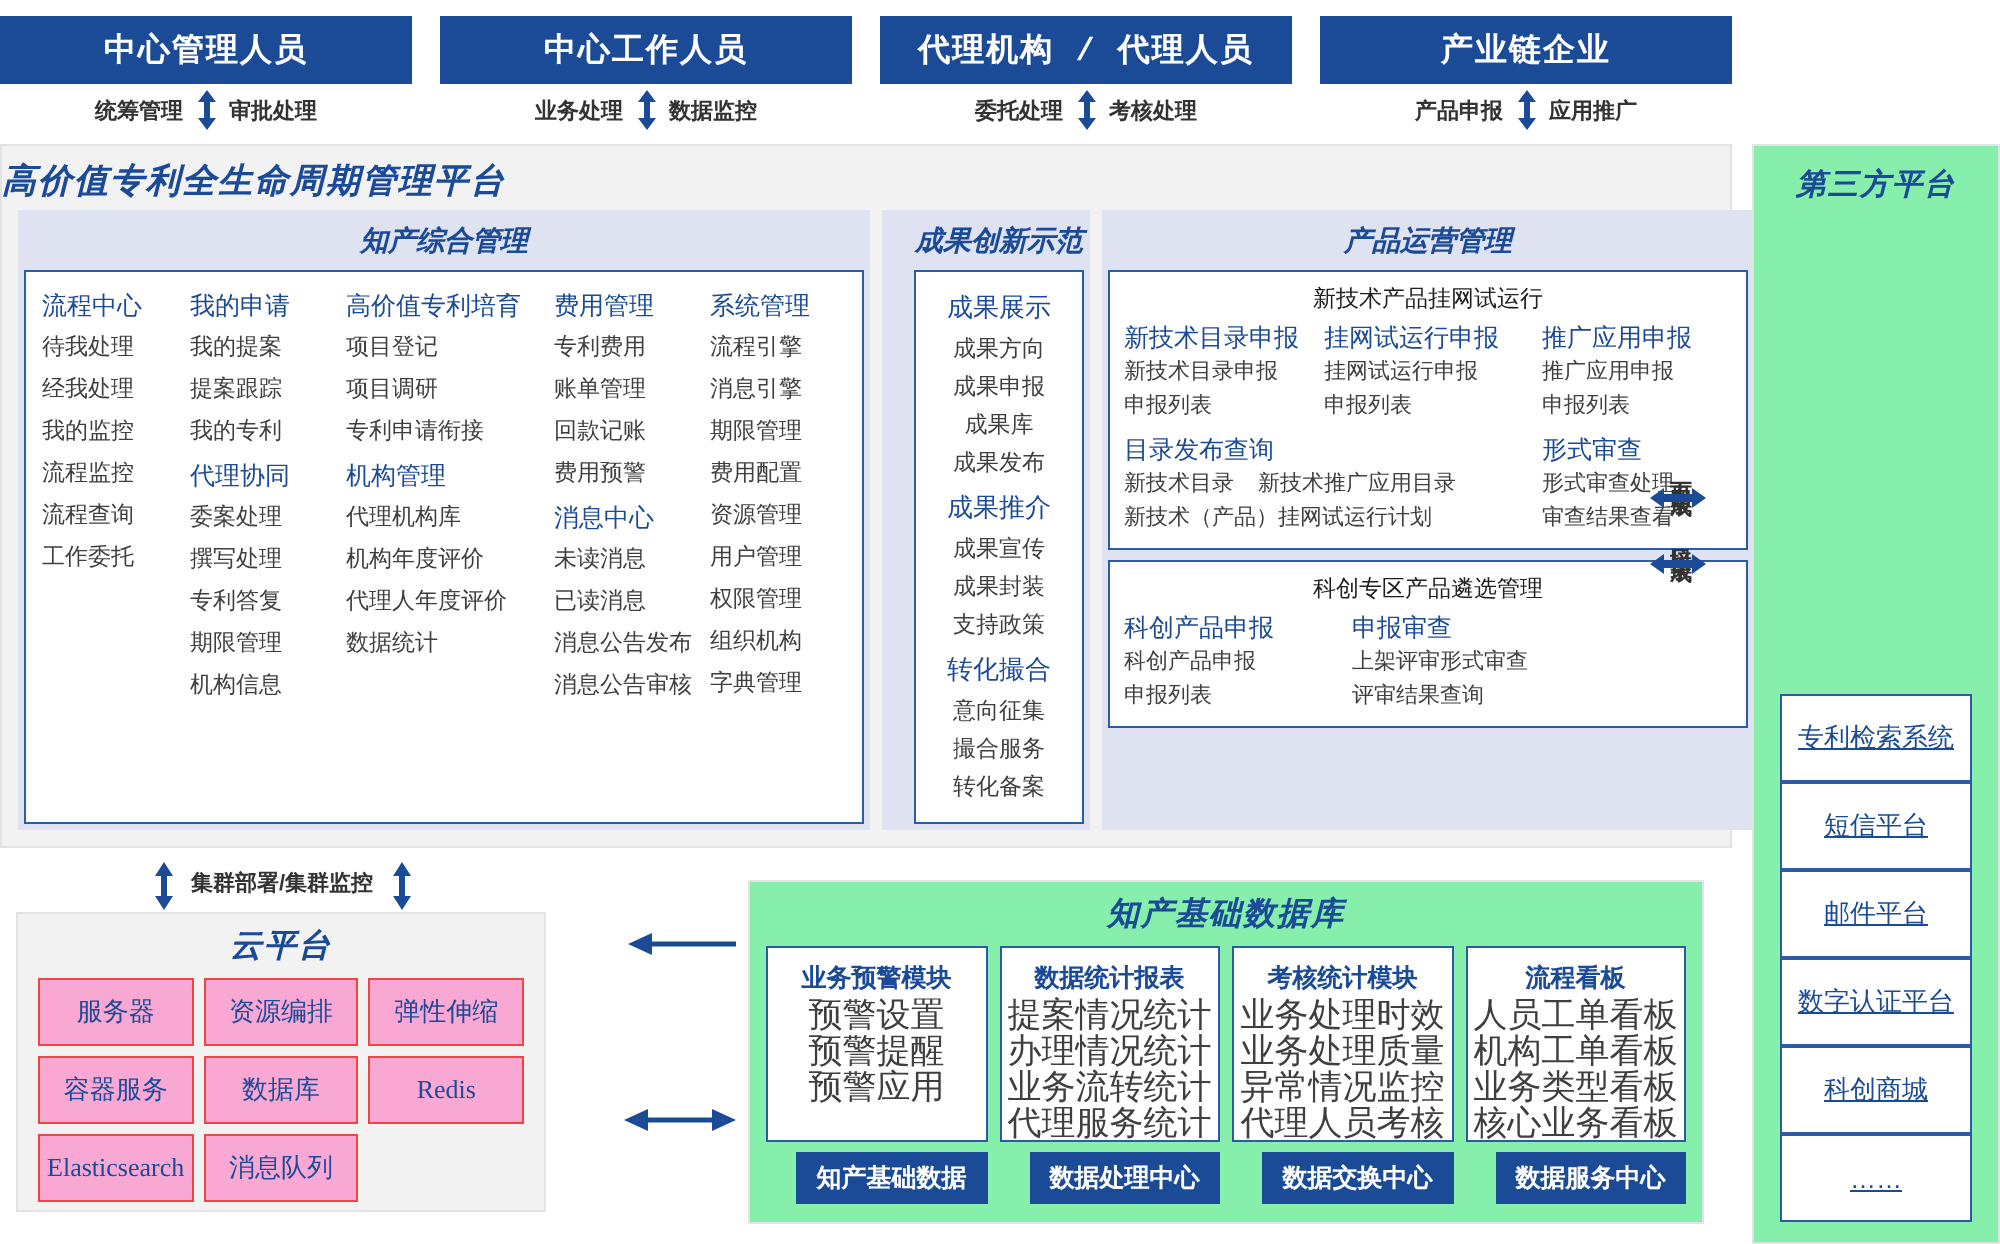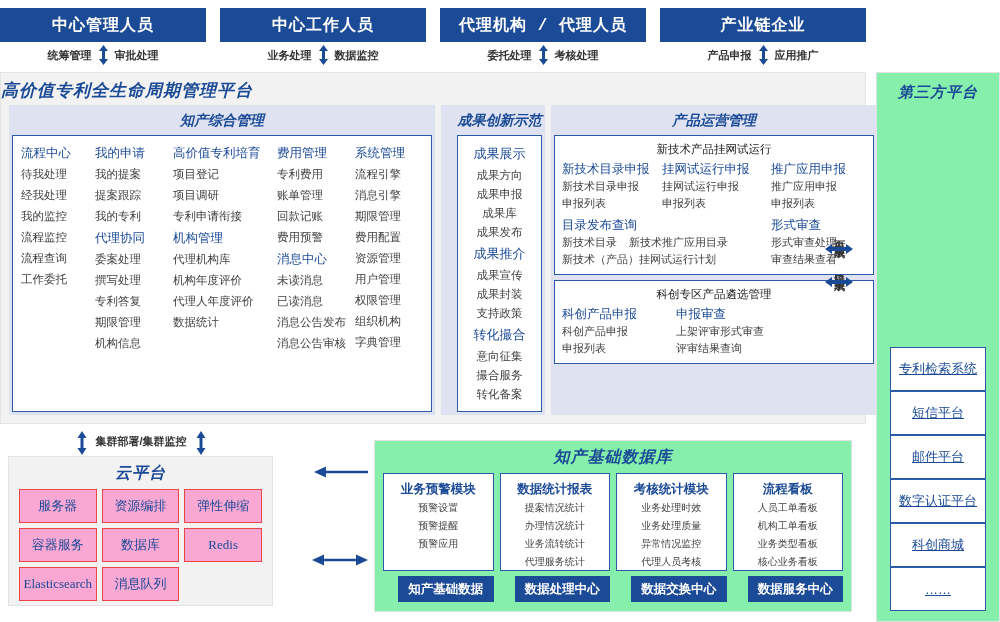--- a/index.html
+++ b/index.html
@@ -124,21 +124,21 @@
         background:#86efac; border:1px solid #e3e3e3; padding:4px 8px 8px; }
   .db-title { text-align:center; font-size:16px; font-weight:bold;
               font-style:italic; color:#1b4a96; padding:2px 0 5px;
               letter-spacing:1px; }
   .db-grid { display:grid; grid-template-columns:repeat(4,1fr); gap:6px; }
   .db-col { display:flex; flex-direction:column; gap:5px; }
   .db-card { background:#ffffff; border:1px solid #2b5aa8; height:98px;
              padding:5px 2px; text-align:center; }
   .db-card-h { font-size:12.5px; font-weight:bold; color:#1b4a96;
                line-height:20px; }
-  .db-card-i { font-size:10px; color:#3f3f3f; line-height:18px; }
+  .db-card-i { font-size:17px; color:#3f3f3f; line-height:18px; }
   .db-foot { background:#1b4a96; color:#fff; height:26px;
              display:flex; align-items:center; justify-content:center;
              font-size:12.5px; font-weight:bold;margin-left:15px; }
 </style>
 </head>
 <body>
 
 <div class="page">
 
   <div class="roles">

